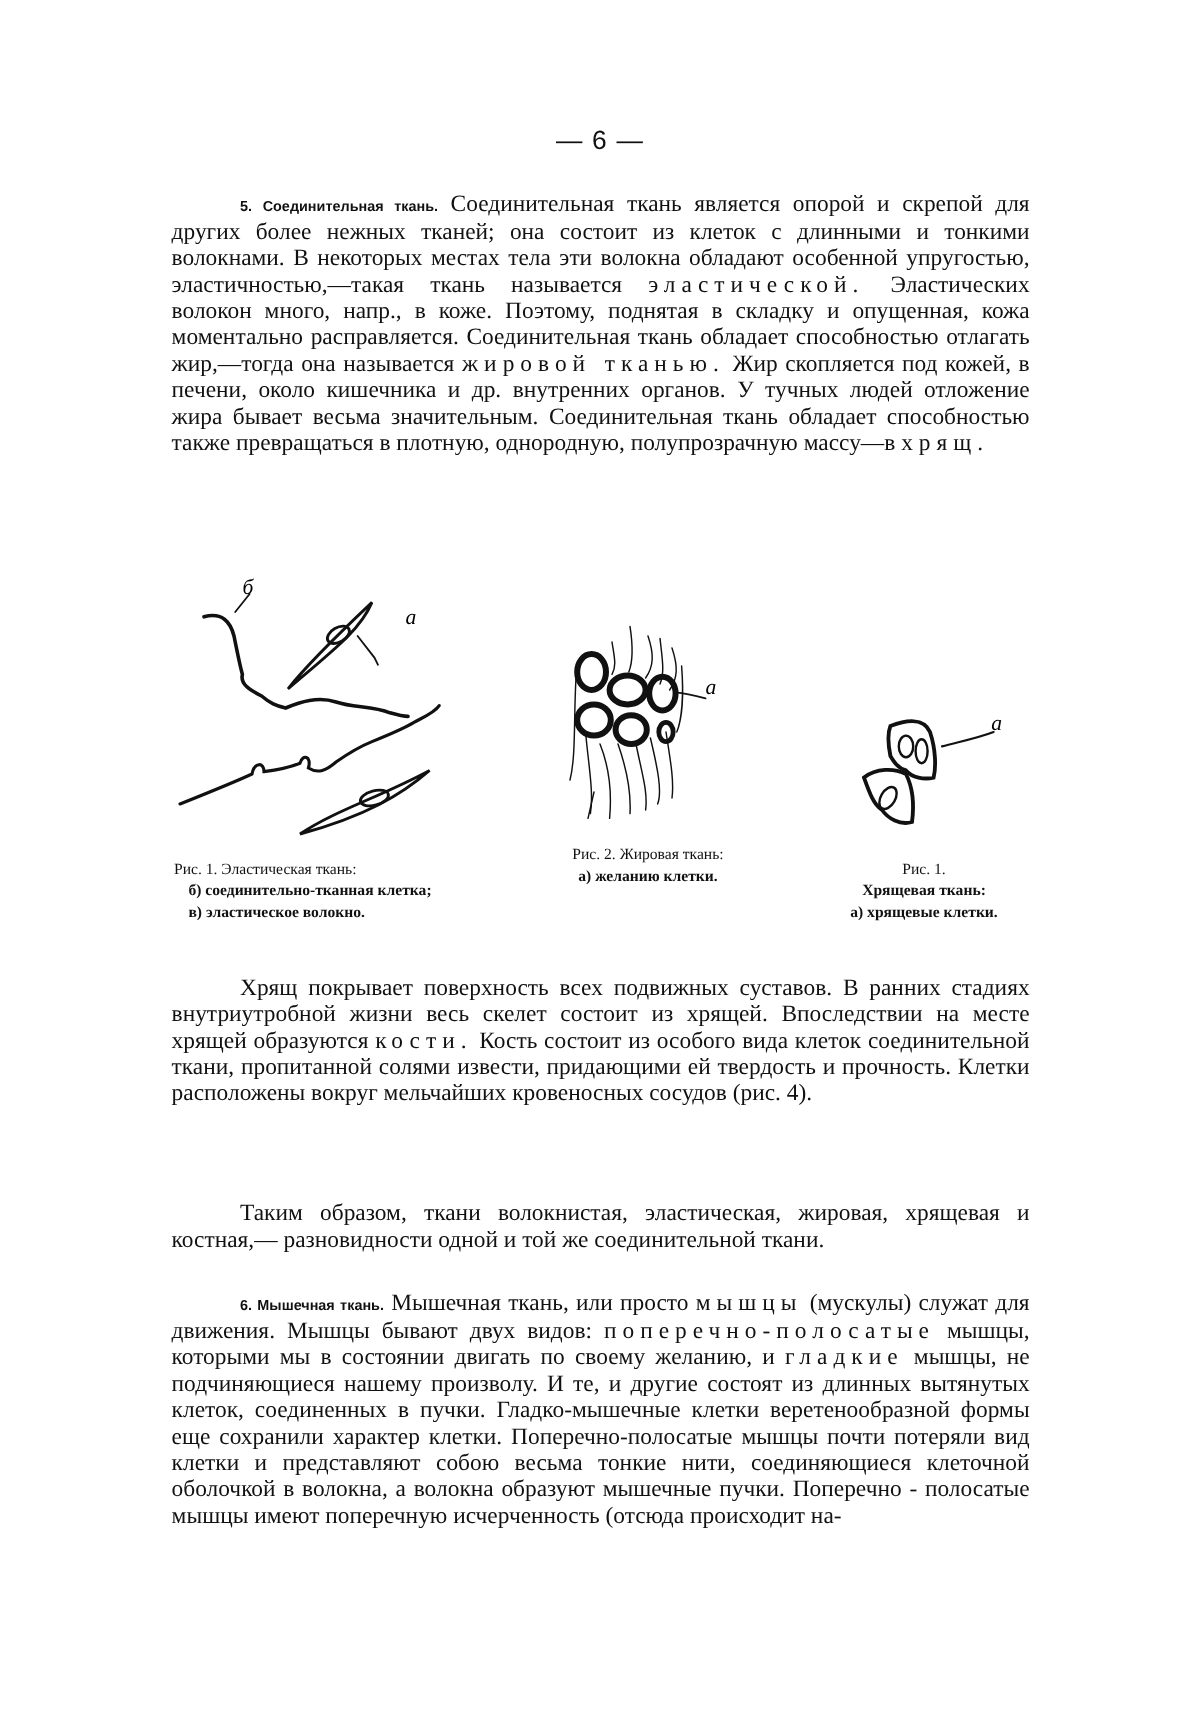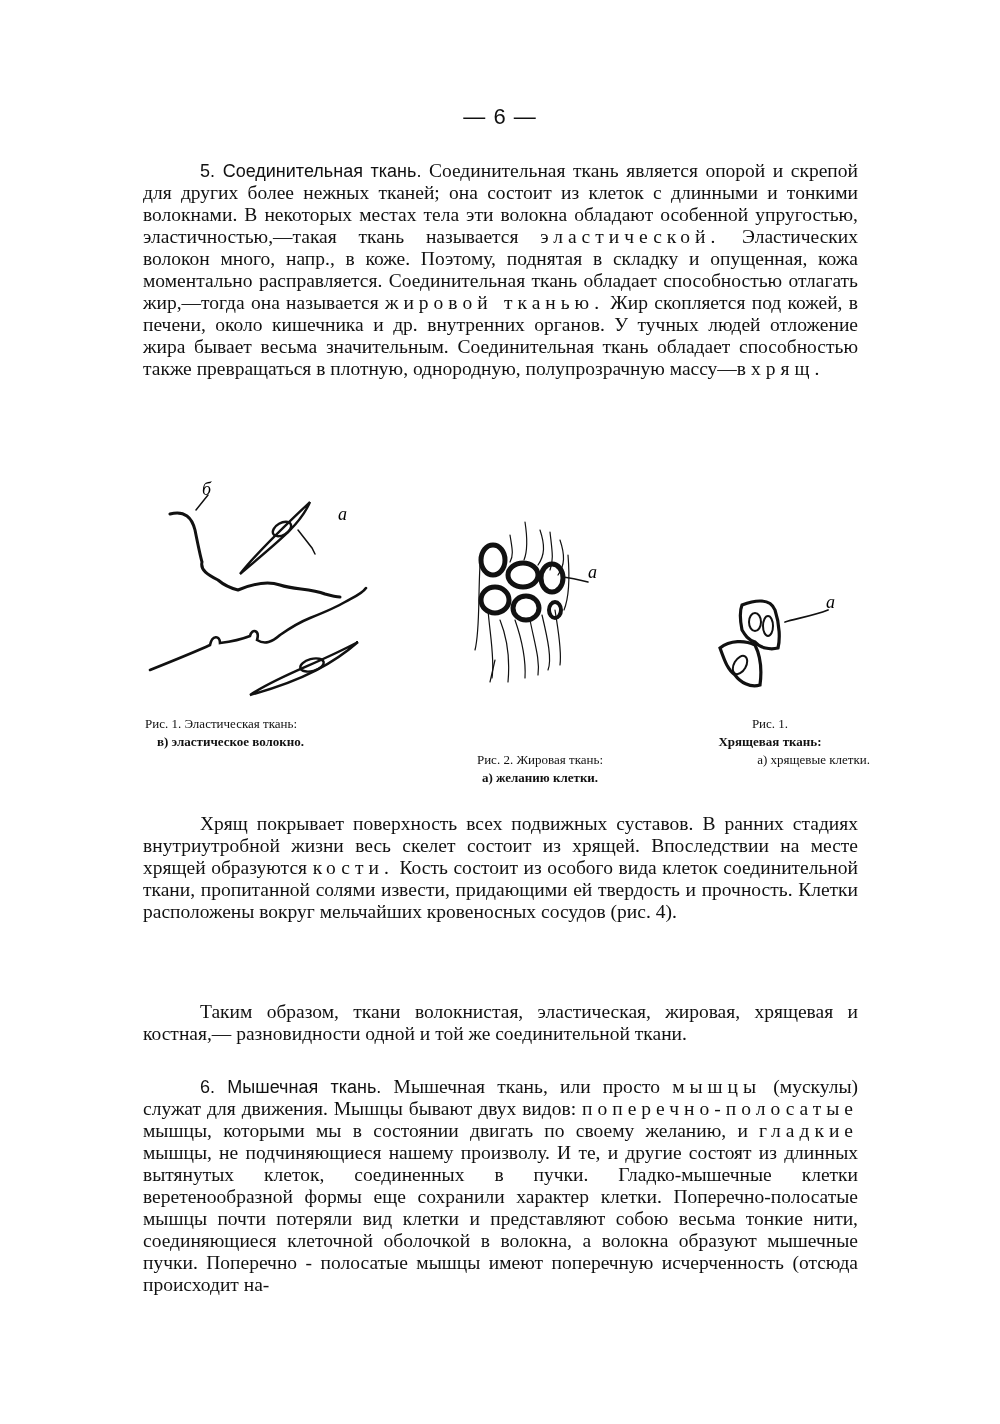--- a/index.html
+++ b/index.html
@@ -1,20 +1,20 @@
 <!DOCTYPE html>
 <html><head>
 <meta charset="utf-8">
 <style>
   html, body { margin:0; padding:0; background:#ffffff; }
   body { width:1000px; height:1424px; position:relative; overflow:hidden; color:#111; font-family:"Liberation Serif", serif; }
   .page-number { position:absolute; left:0; width:1000px; top:104px; text-align:center; font-family:"Liberation Sans", sans-serif; font-size:22px; letter-spacing:1px; }
   .para { position:absolute; left:143px; width:715px; font-size:19.5px; line-height:22px; text-align:justify; text-align-last:left; }
   .indent { text-indent:57px; }
-  .head { font-family:"Liberation Sans", sans-serif; font-weight:normal; font-size:18px; }
+  .head { font-family:"Liberation Sans", sans-serif; font-weight:bold; font-size:12px; }
   .sp { letter-spacing:5px; }
   .fig { position:absolute; }
   .cap { position:absolute; font-size:13px; line-height:18px; }
 </style>
 </head>
 <body>
 
 <div class="page-number">— 6 —</div>
 
 <div class="para indent" style="top:160px;">
@@ -74,32 +74,33 @@
     <ellipse cx="68" cy="56" rx="5" ry="10" stroke-width="2"></ellipse>
     <path d="M20,78 C30,70 45,70 55,75 C60,85 62,100 60,115 C50,118 40,112 35,105 C28,100 25,92 20,78 Z" stroke-width="3.2"></path>
     <ellipse cx="40" cy="95" rx="6" ry="10" transform="rotate(30 40 95)" stroke-width="2"></ellipse>
     <path d="M85,52 C100,48 115,45 128,40" stroke-width="1.8"></path>
   </g>
   <text x="126" y="38" font-size="18" font-style="italic" font-family="Liberation Serif, serif">а</text>
 </svg>
 
 <div class="cap" style="left:145px; top:715px; width:260px;">
   <div>Рис. 1. Эластическая ткань:</div>
+  <div style="padding-left:12px; font-weight:bold; width:230px;">б) соединительно-тканная клетка;</div>
   <div style="padding-left:12px; font-weight:bold;">в) эластическое волокно.</div>
 </div>
 
-<div class="cap" style="left:430px; top:751px; width:220px; text-align:center;">
+<div class="cap" style="left:430px; top:703px; width:220px; text-align:center;">
   <div>Рис. 2. Жировая ткань:</div>
   <div style="font-weight:bold;">а) желанию клетки.</div>
 </div>
 
 <div class="cap" style="left:670px; top:715px; width:200px; text-align:center;">
   <div>Рис. 1.</div>
   <div style="font-weight:bold;">Хрящевая ткань:</div>
-  <div style="font-weight:normal;text-align:right;">а) хрящевые клетки.</div>
+  <div style="font-weight:bold;">а) хрящевые клетки.</div>
 </div>
 
 <div class="para indent" style="top:813px;">
   <span>Хрящ покрывает поверхность всех подвижных суставов. В ранних стадиях внутриутробной жизни весь скелет состоит из хрящей. Впоследствии на месте хрящей образуются </span><span class="sp">кости.</span><span> Кость состоит из особого вида клеток соединительной ткани, пропитанной солями извести, придающими ей твердость и прочность. Клетки расположены вокруг мельчайших кровеносных сосудов (рис. 4).</span>
 </div>
 
 <div class="para indent" style="top:1001px;">Таким образом, ткани волокнистая, эластическая, жировая, хрящевая и костная,— разновидности одной и той же соединительной ткани.</div>
 
 <div class="para indent" style="top:1062px;margin-top:14px;">
   <span class="head">6. Мышечная ткань.</span><span> Мышечная ткань, или просто </span><span class="sp">мышцы</span><span> (мускулы) служат для движения. Мышцы бывают двух видов: </span><span class="sp">поперечно-полосатые</span><span> мышцы, которыми мы в состоянии двигать по своему желанию, и </span><span class="sp">гладкие</span><span> мышцы, не подчиняющиеся нашему произволу. И те, и другие состоят из длинных вытянутых клеток, соединенных в пучки. Гладко-мышечные клетки веретенообразной формы еще сохранили характер клетки. Поперечно-полосатые мышцы почти потеряли вид клетки и представляют собою весьма тонкие нити, соединяющиеся клеточной оболочкой в волокна, а волокна образуют мышечные пучки. Поперечно - полосатые мышцы имеют поперечную исчерченность (отсюда происходит на-</span>

